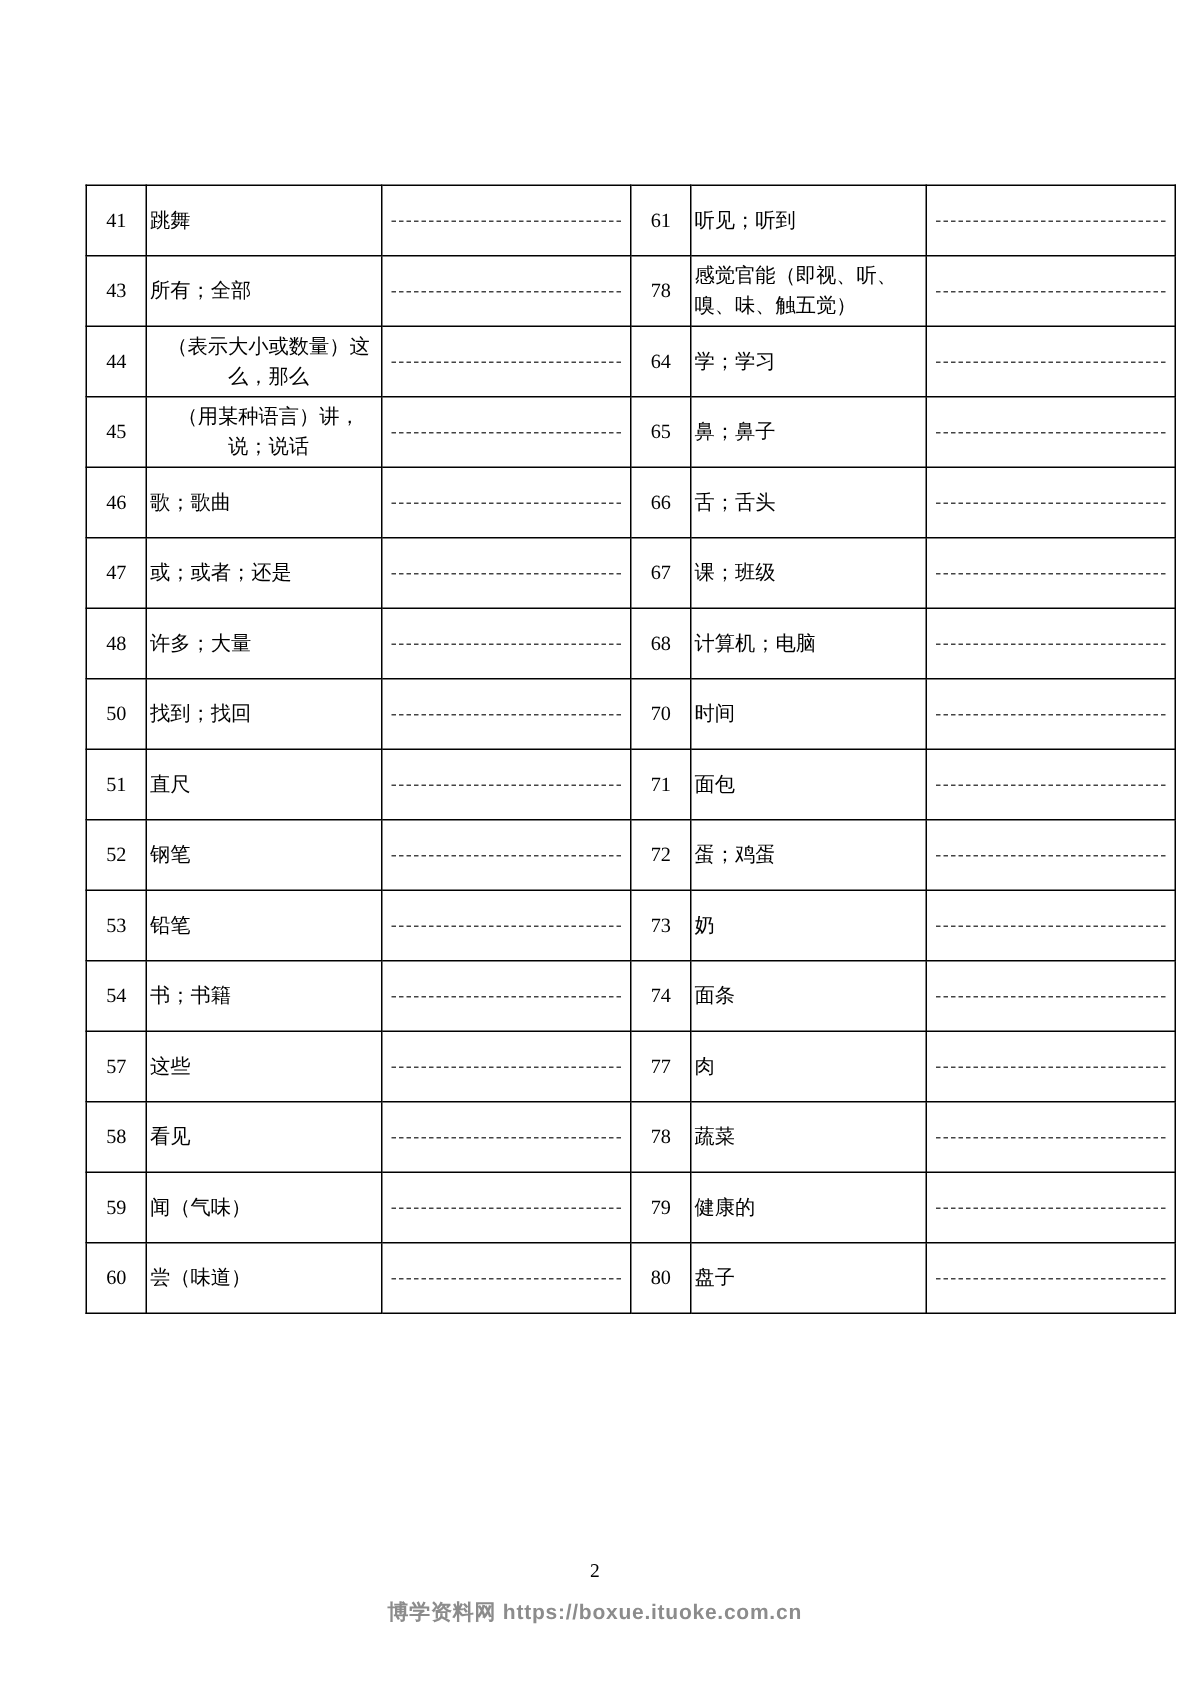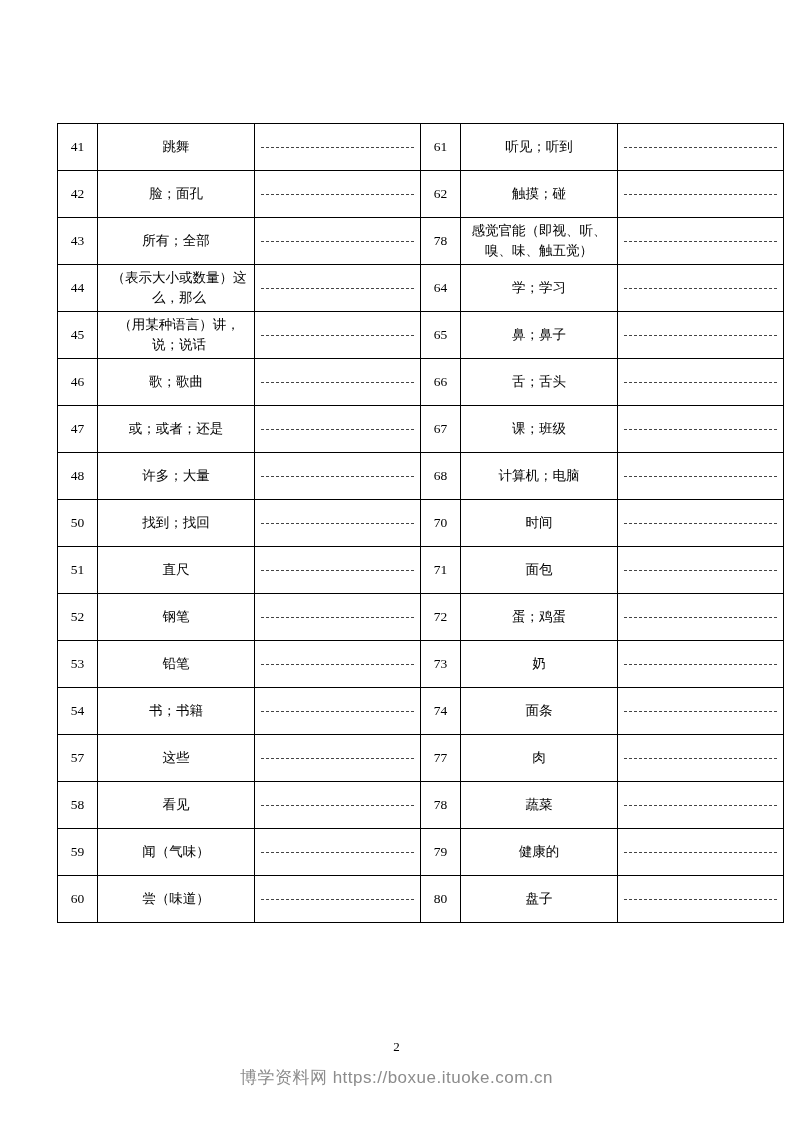--- a/index.html
+++ b/index.html
@@ -36,21 +36,21 @@
     vertical-align: middle;
     font-size: 13.5px;
     line-height: 1.45;
   }
   .col-num {
     width: 35px;
     text-align: center;
   }
   .col-word {
     width: 152px;
-    text-align: center;
+    text-align: left;
   }
   .col-blank {
     width: 153px;
     padding: 0 6px !important;
   }
   .word-left {
     text-align: center;
     padding-left: 8px !important;
   }
   .dashline {
@@ -67,52 +67,41 @@
     text-align: center;
     font-size: 13px;
     font-family: "Liberation Serif", serif;
   }
   .footer-watermark {
     position: absolute;
     top: 1066px;
     left: 0;
     width: 793px;
     text-align: center;
-    font-size: 17px;
+    font-size: 14px;
     color: #8c8c8c;
     font-family: "Liberation Sans", sans-serif;
     letter-spacing: 0.5px;
+    font-weight: bold;
   }
 </style>
 </head>
 <body>
 
 <div class="page">
   <table class="vocab-table">
     <tbody id="table-body">
         <tr>
           <td class="col-num">41</td>
           <td class="col-word">跳舞</td>
           <td class="col-blank">
             <div class="dashline"></div>
           </td>
           <td class="col-num">61</td>
           <td class="col-word">听见；听到</td>
-          <td class="col-blank">
-            <div class="dashline"></div>
-          </td>
-        </tr>
-        <tr>
-          <td class="col-num">42</td>
-          <td class="col-word">脸；面孔</td>
-          <td class="col-blank">
-            <div class="dashline"></div>
-          </td>
-          <td class="col-num">62</td>
-          <td class="col-word">触摸；碰</td>
           <td class="col-blank">
             <div class="dashline"></div>
           </td>
         </tr>
         <tr>
           <td class="col-num">43</td>
           <td class="col-word">所有；全部</td>
           <td class="col-blank">
             <div class="dashline"></div>
           </td>

